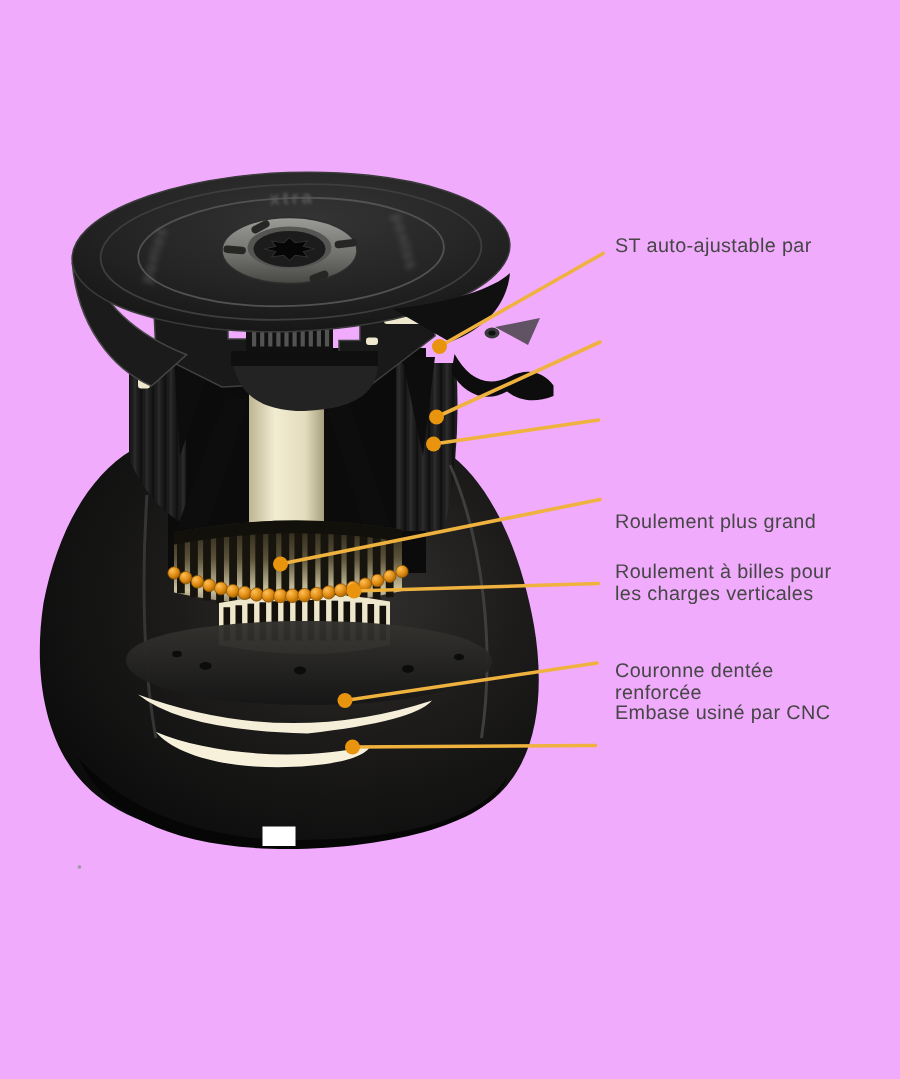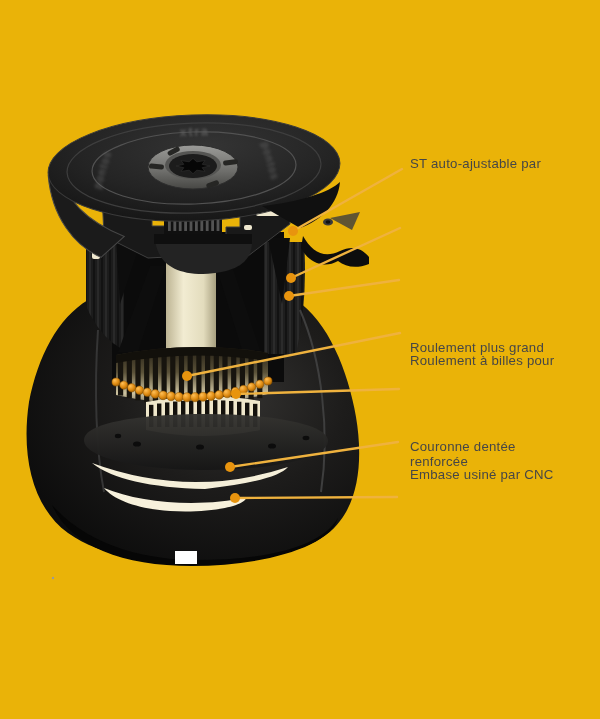--- a/index.html
+++ b/index.html
@@ -1,17 +1,17 @@
 <!DOCTYPE html>
 <html><head>
 <meta charset="utf-8">
 <style>
   html,body{margin:0;padding:0;background:#ffffff;}
   .stage{
-    position:relative;width:600px;height:719px;background:#eab308;
+    position:relative;width:600px;height:719px;background:#f0abfc;
     font-family:"Liberation Sans", sans-serif;overflow:hidden;
   }
   .stage svg{position:absolute;left:0;top:0;}
   .callout{
     position:absolute;left:410px;width:185px;
     color:#464646;font-size:13.2px;line-height:14.7px;letter-spacing:0.25px;
   }
   .callout .line{display:block;}
   .callout .line:empty{display:none;}
 </style>
@@ -275,22 +275,23 @@
     </g>
   </svg>
 
   <div class="callout" style="top:157px">
     <span class="line">ST auto-ajustable par</span>
   </div>
   <div class="callout" style="top:341px">
     <span class="line">Roulement plus grand</span>
 
   </div>
-  <div class="callout" style="top:354px">
+  <div class="callout" style="top:374px">
     <span class="line">Roulement à billes pour</span>
+    <span class="line">les charges verticales</span>
   </div>
   <div class="callout" style="top:440px">
     <span class="line">Couronne dentée</span>
     <span class="line">renforcée</span>
   </div>
   <div class="callout" style="top:468px">
     <span class="line">Embase usiné par CNC</span>
 
   </div>
 </div>

